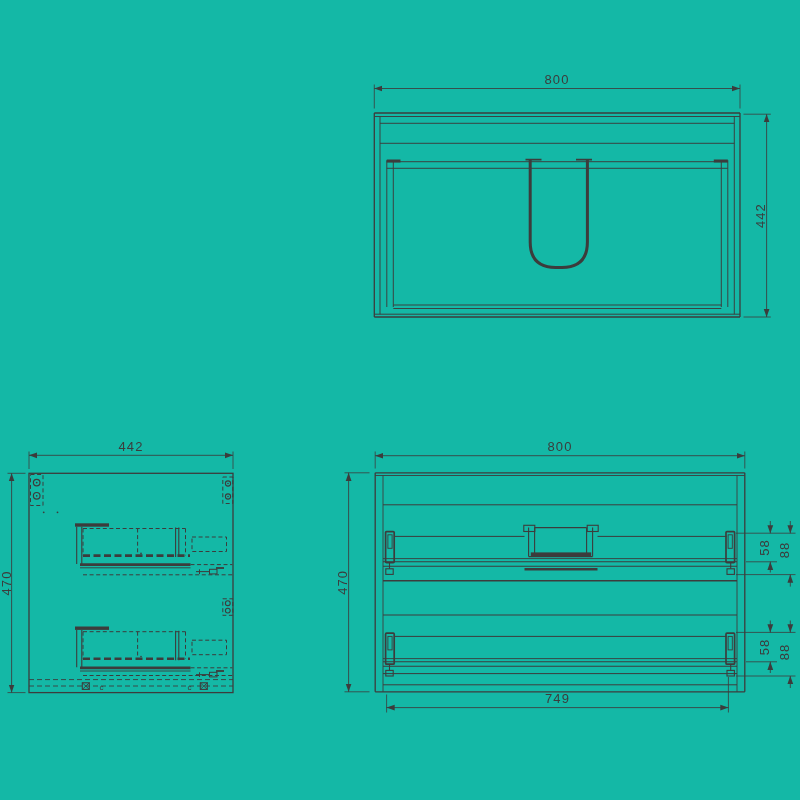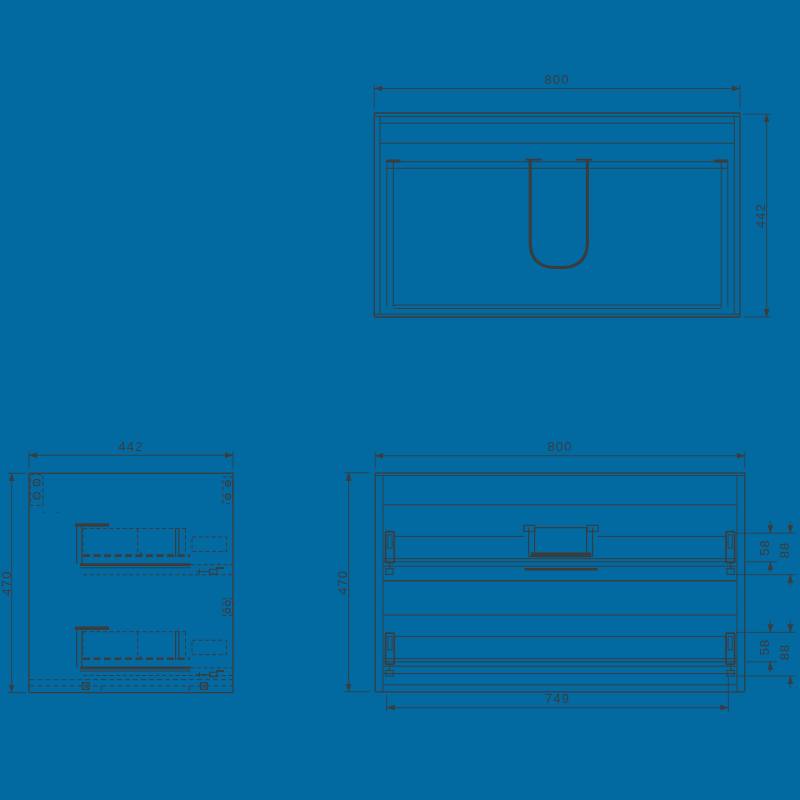--- a/index.html
+++ b/index.html
@@ -1,16 +1,16 @@
 <!DOCTYPE html>
 <html><head>
 <meta charset="utf-8">
 <style>
   html,body{margin:0;padding:0;background:#ffffff;}
-  #canvas{position:relative;width:800px;height:800px;background:#0369a1;overflow:hidden;}
+  #canvas{position:relative;width:800px;height:800px;background:#14b8a6;overflow:hidden;}
   svg{display:block;}
   svg text{font-family:"Liberation Sans","DejaVu Sans",sans-serif;font-size:13px;fill:#3c3c3c;letter-spacing:0.08em;}
   svg text.cam{font-size:8px;letter-spacing:0;}
   .ln{stroke:#3c3c3c;fill:none;}
   .dim{stroke:#3c3c3c;fill:none;stroke-width:0.85;}
   .ext{stroke:#3c3c3c;fill:none;stroke-width:0.8;}
   .dash{stroke:#3c3c3c;fill:none;stroke-width:1;stroke-dasharray:4 2.6;}
 </style>
 </head>
 <body>

